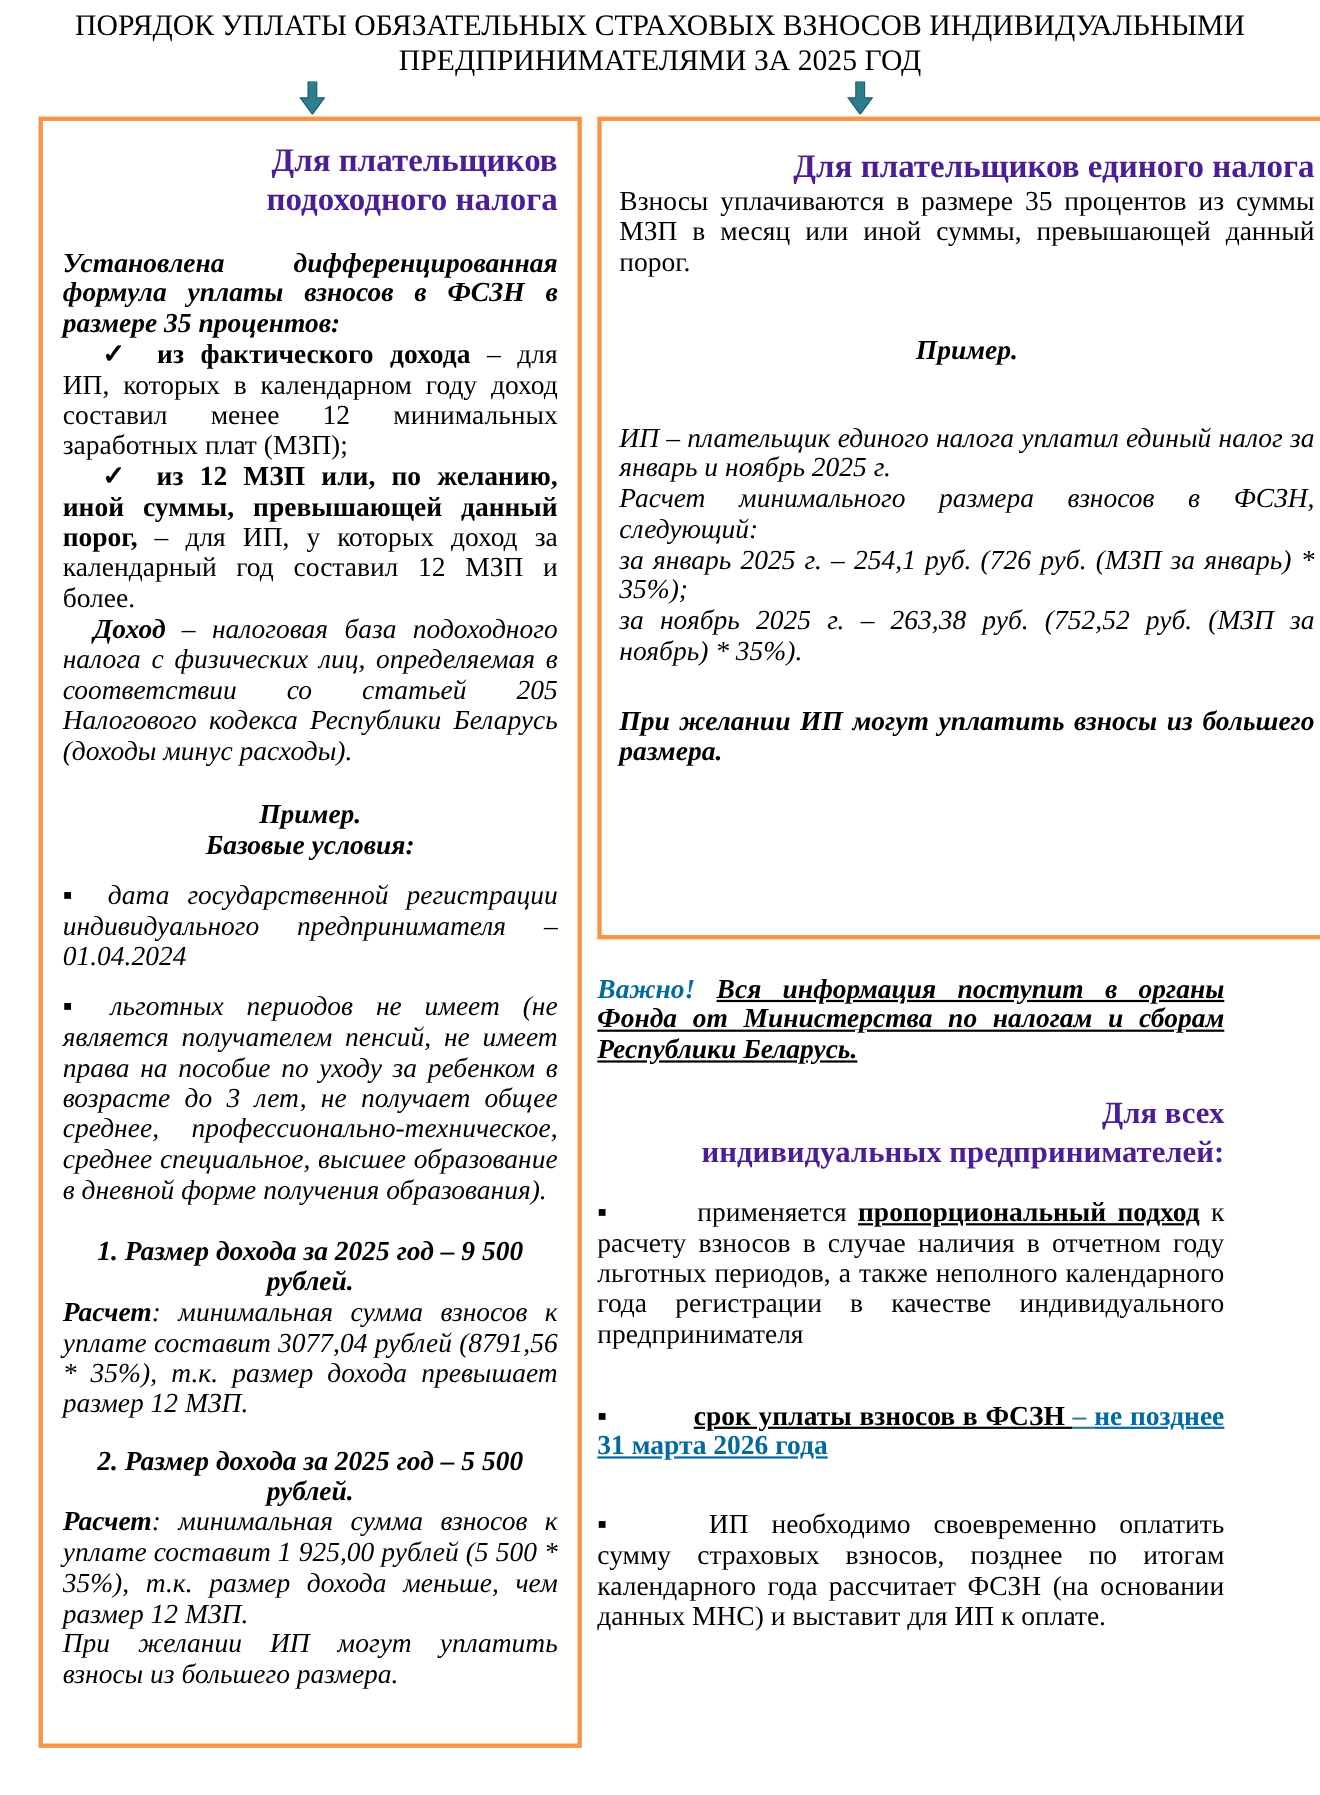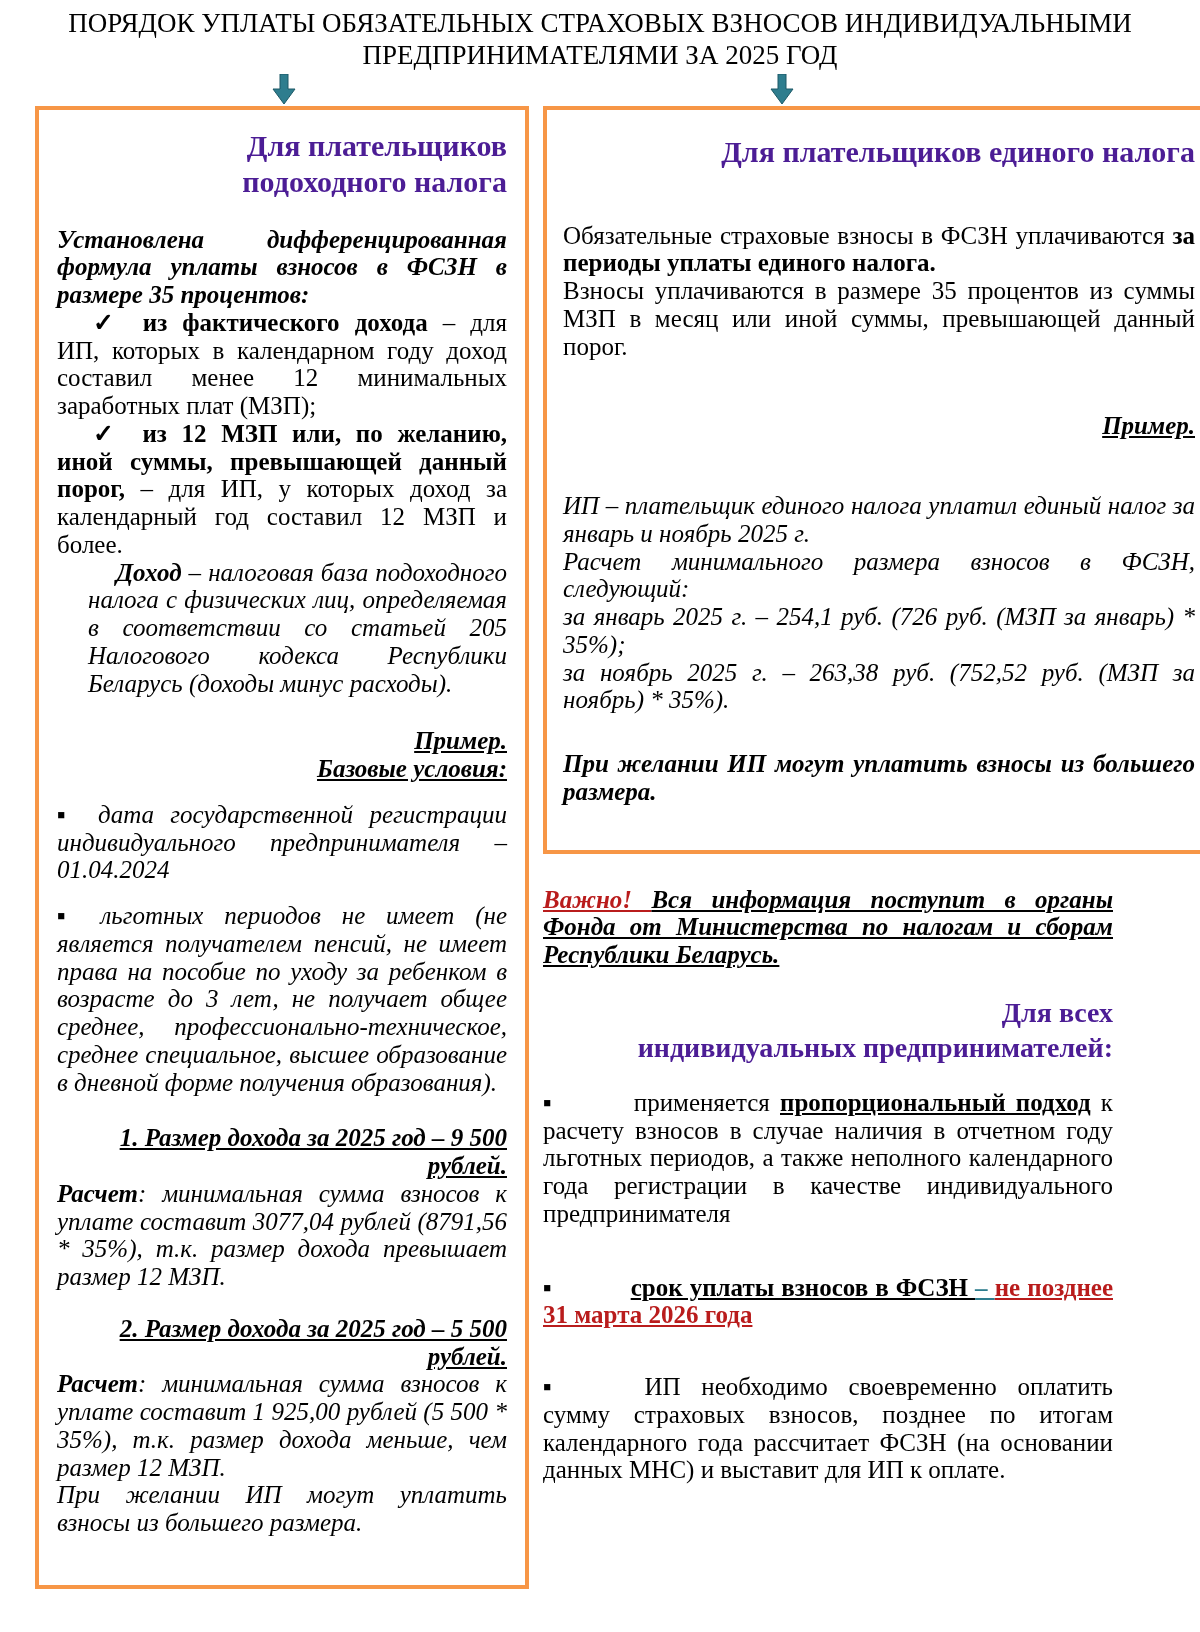--- a/index.html
+++ b/index.html
@@ -21,31 +21,31 @@
   .left-box{width:494px;min-height:1483px;padding:12px 18px;}
   .right-col{width:570px;}
   .right-box{width:672px;min-height:748px;padding:12px 16px;}
   .box-header{
     color:#4c1d95;font-size:30px;font-weight:bold;text-align:right;
     white-space:pre-line;margin:6px 0 0;line-height:1.2;
   }
   .right-box .box-header{margin-top:12px;}
   .for-all-header{font-size:28px;margin-top:26px;line-height:1.25;}
   p{font-size:25px;line-height:1.11;margin:0;text-align:justify;}
-  .left{text-align:right;text-decoration:underline;}
+  .left{text-align:center;}
   .ind{text-indent:36px;}
-  .ind-sm{text-indent:28px;margin-left:31px;}.mt18{margin-top:18px;}
+  .ind-sm{text-indent:28px;}.mt18{margin-top:18px;}
   .mt22{margin-top:22px;}.mt24{margin-top:24px;}.mt26{margin-top:26px;}
   .mt28{margin-top:28px;}.mt30{margin-top:30px;}.mt32{margin-top:32px;}
   .mt36{margin-top:36px;}.mt44{margin-top:44px;}
   .mt46{margin-top:46px;}.mt52{margin-top:52px;}
   .s-b{font-weight:bold;}
   .s-i{font-style:italic;}
   .s-u{text-decoration:underline;}
-  .s-r{color:#b91c1c;text-decoration:underline;}
+  .s-r{color:#0369a1;}
   .s-t{color:#2E7D8E;}
   .s-g{display:inline-block;width:78px;}
   .s-g2{display:inline-block;width:22px;}
   .s-g3{display:inline-block;width:20px;}
 </style>
 </head>
 <body>
 
 <div class="page">
 
@@ -81,21 +81,20 @@
           <p><span class="s-b s-i">Расчет</span><span class="s-i">: минимальная сумма взносов к уплате составит 1 925,00 рублей (5 500 * 35%), т.к. размер дохода меньше, чем размер 12 МЗП.</span></p>
           <p><span class="s-i">При желании ИП могут уплатить взносы из большего размера.</span></p>
         </div>
     </div>
 
     <div class="right-col">
 
       <div class="box right-box">
         <h2 class="box-header">Для плательщиков единого налога</h2>
         <div>
-            <p class="mt52"><span>Обязательные страховые взносы в ФСЗН уплачиваются </span><span class="s-b">за периоды уплаты единого налога.</span></p>
             <p><span>Взносы уплачиваются в размере 35 процентов из суммы МЗП в месяц или иной суммы, превышающей данный порог.</span></p>
             <p class="mt52 left"><span class="s-b s-i">Пример.</span></p>
             <p class="mt52"><span class="s-i">ИП – плательщик единого налога уплатил единый налог за январь и ноябрь 2025 г.</span></p>
             <p><span class="s-i">Расчет минимального размера взносов в ФСЗН, следующий:</span></p>
             <p><span class="s-i">за январь 2025 г. – 254,1 руб. (726 руб. (МЗП за январь) * 35%);</span></p>
             <p><span class="s-i">за ноябрь 2025 г. – 263,38 руб. (752,52 руб. (МЗП за ноябрь) * 35%).</span></p>
             <p class="mt36"><span class="s-b s-i">При желании ИП могут уплатить взносы из большего размера.</span></p>
           </div>
       </div>
 

